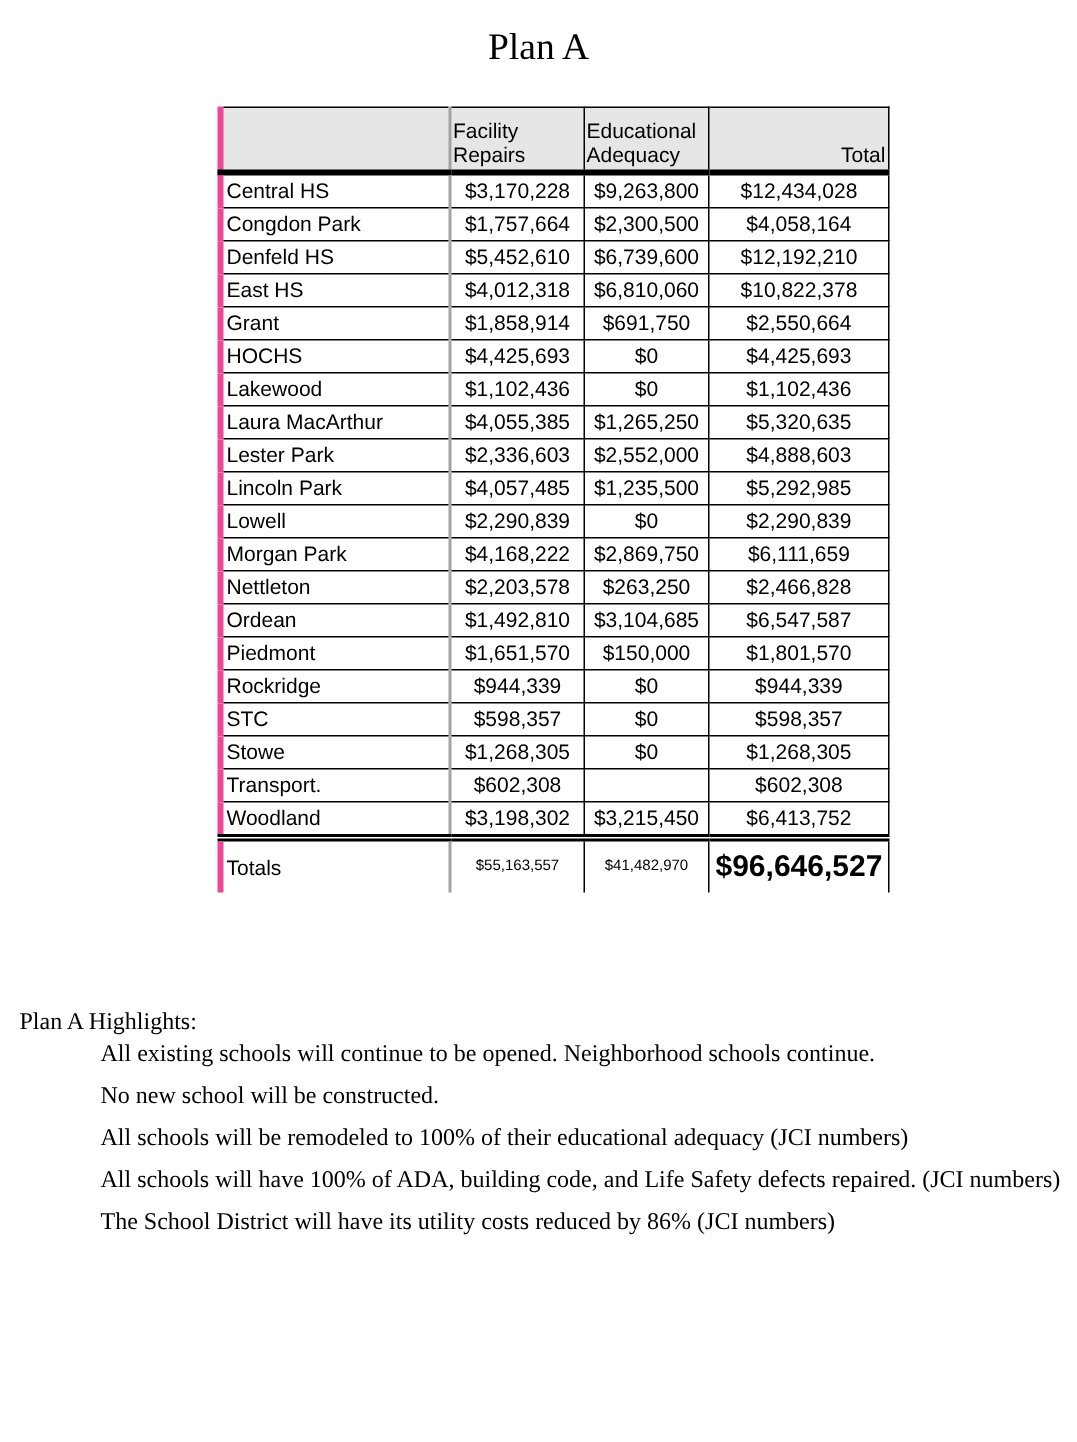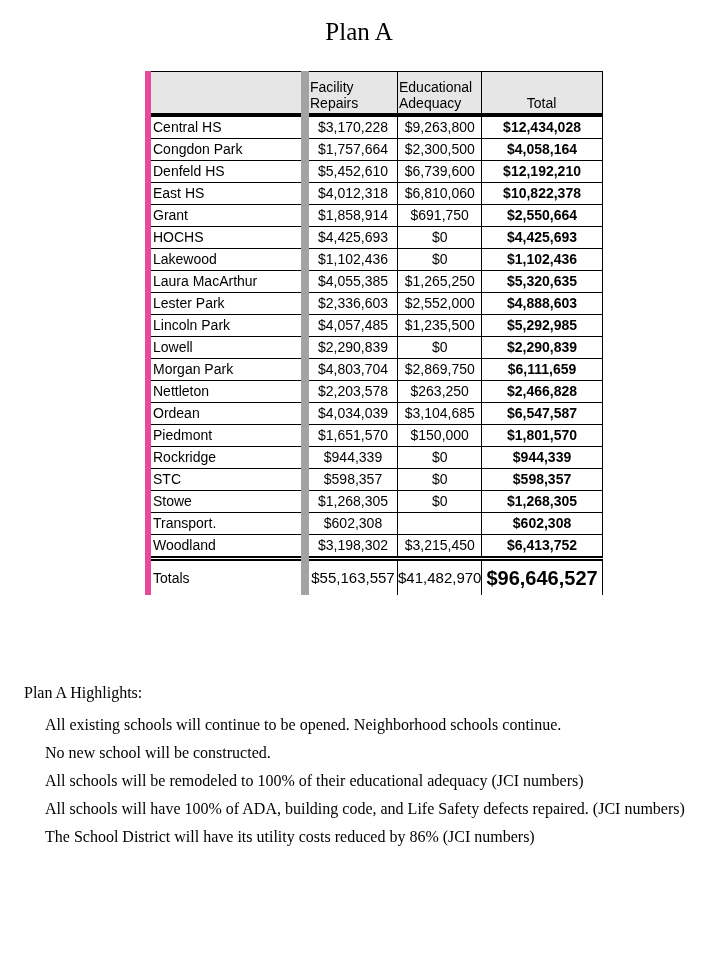--- a/index.html
+++ b/index.html
@@ -12,55 +12,55 @@
     position: absolute; left: 145px; top: 71px;
     border-collapse: collapse;
     font-family: "Liberation Sans", sans-serif; font-size: 14px;
   }
   table.budget td, table.budget th { padding: 0 2px; height: 21px; line-height: 21px; white-space: nowrap; }
   table.budget thead th {
     background: #e6e6e6; font-weight: normal; text-align: left; vertical-align: bottom;
     line-height: 16px; padding: 6px 2px 2px 1px; height: 33px;
     border-bottom: 4px solid #000; border-top: 1px solid #000;
   }
-  .c-name { width: 146px; border-left: 6px solid #ec4899; text-align: left; margin-left: 24px; }
-  .c-fac { width: 84px; border-left: 8px solid #a3a3a3; border-right: 1px solid #000; text-align: center; }
+  .c-name { width: 146px; border-left: 4px solid #ec4899; text-align: left; margin-left: 24px; }
+  .c-fac { width: 84px; border-left: 2px solid #a3a3a3; border-right: 1px solid #000; text-align: center; }
   .c-edu { width: 78px; border-right: 1px solid #000; text-align: center; }
-  .c-tot { width: 95px; border-right: 1px solid #000; text-align: center; font-weight: bold; }
+  .c-tot { width: 95px; border-right: 1px solid #000; text-align: center; }
   tbody td { border-bottom: 1px solid #000; }
   tbody tr.last td { border-bottom: 5px double #000; }
   tr.totals td { border-bottom: none; height: 24px; line-height: 26px; }
-  tr.totals td.c-fac, tr.totals td.c-edu { font-size: 15px; padding: 0; }
+  tr.totals td.c-fac, tr.totals td.c-edu { font-size: 10px; padding: 0; }
   tr.totals td.c-tot { font-weight: bold; font-size: 20px; padding: 4px; }
   .highlights {
     position: absolute; left: 13px; top: 671px; width: 700px;
     font-family: "Liberation Serif", serif; font-size: 16px; line-height: 21px;
   }
-  .hl-heading { margin: 11px; }
-  .hl-item { margin: 0 0 7px 32px; padding-left: 52px; text-indent: -52px; }
+  .hl-heading { margin: 0; }
+  .hl-item { margin: 0 0 7px 54px; padding-left: 52px; text-indent: -52px; }
   .hl-item:first-child { margin-top: 0; }
 </style>
 </head>
 <body>
 
 <div class="title">Plan A</div>
 
 <table class="budget">
   <thead>
     <tr>
       <th class="c-name"></th>
       <th class="c-fac" style="text-align:left">
         <span>Facility</span><br>
         <span>Repairs</span>
       </th>
       <th class="c-edu" style="text-align:left">
         <span>Educational</span><br>
         <span>Adequacy</span>
       </th>
-      <th class="c-tot" style="text-align:center">Total</th>
+      <th class="c-tot" style="text-align:right">Total</th>
     </tr>
   </thead>
   <tbody id="rows">
       <tr>
         <td class="c-name">Central HS</td>
         <td class="c-fac">$3,170,228</td>
         <td class="c-edu">$9,263,800</td>
         <td class="c-tot">$12,434,028</td>
       </tr>
       <tr>
@@ -118,33 +118,33 @@
         <td class="c-tot">$5,292,985</td>
       </tr>
       <tr>
         <td class="c-name">Lowell</td>
         <td class="c-fac">$2,290,839</td>
         <td class="c-edu">$0</td>
         <td class="c-tot">$2,290,839</td>
       </tr>
       <tr>
         <td class="c-name">Morgan Park</td>
-        <td class="c-fac">$4,803,704</td>
+        <td class="c-fac">$4,168,222</td>
         <td class="c-edu">$2,869,750</td>
         <td class="c-tot">$6,111,659</td>
       </tr>
       <tr>
         <td class="c-name">Nettleton</td>
         <td class="c-fac">$2,203,578</td>
         <td class="c-edu">$263,250</td>
         <td class="c-tot">$2,466,828</td>
       </tr>
       <tr>
         <td class="c-name">Ordean</td>
-        <td class="c-fac">$4,034,039</td>
+        <td class="c-fac">$1,492,810</td>
         <td class="c-edu">$3,104,685</td>
         <td class="c-tot">$6,547,587</td>
       </tr>
       <tr>
         <td class="c-name">Piedmont</td>
         <td class="c-fac">$1,651,570</td>
         <td class="c-edu">$150,000</td>
         <td class="c-tot">$1,801,570</td>
       </tr>
       <tr>

